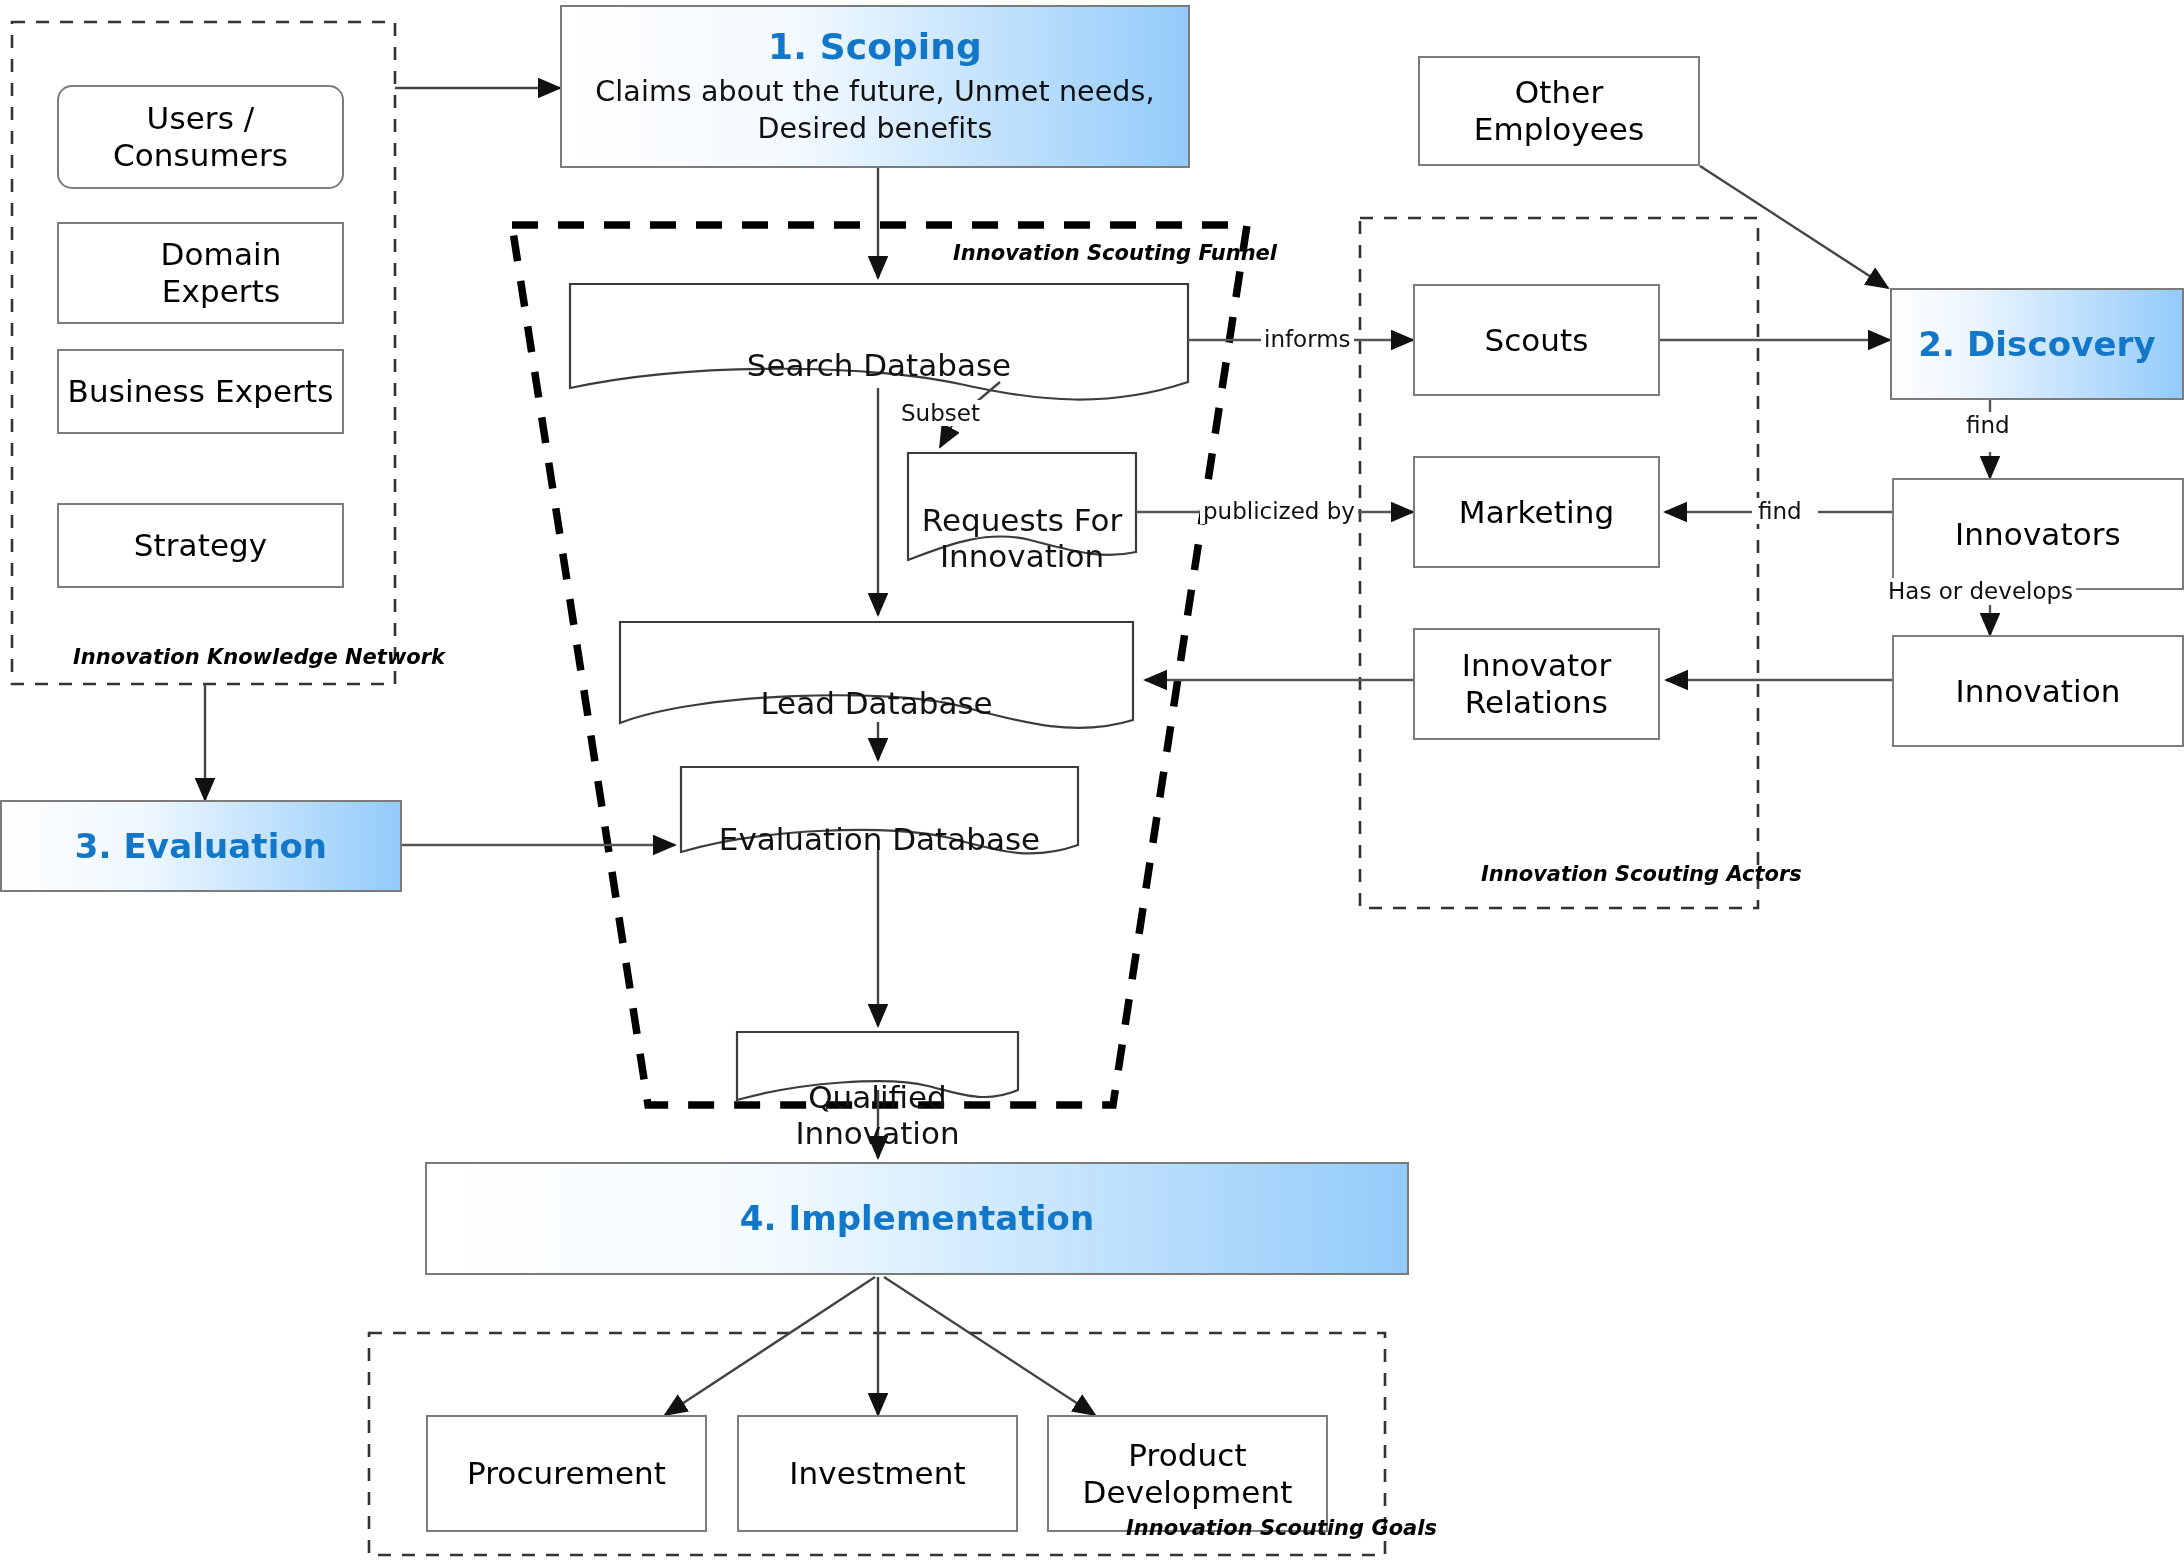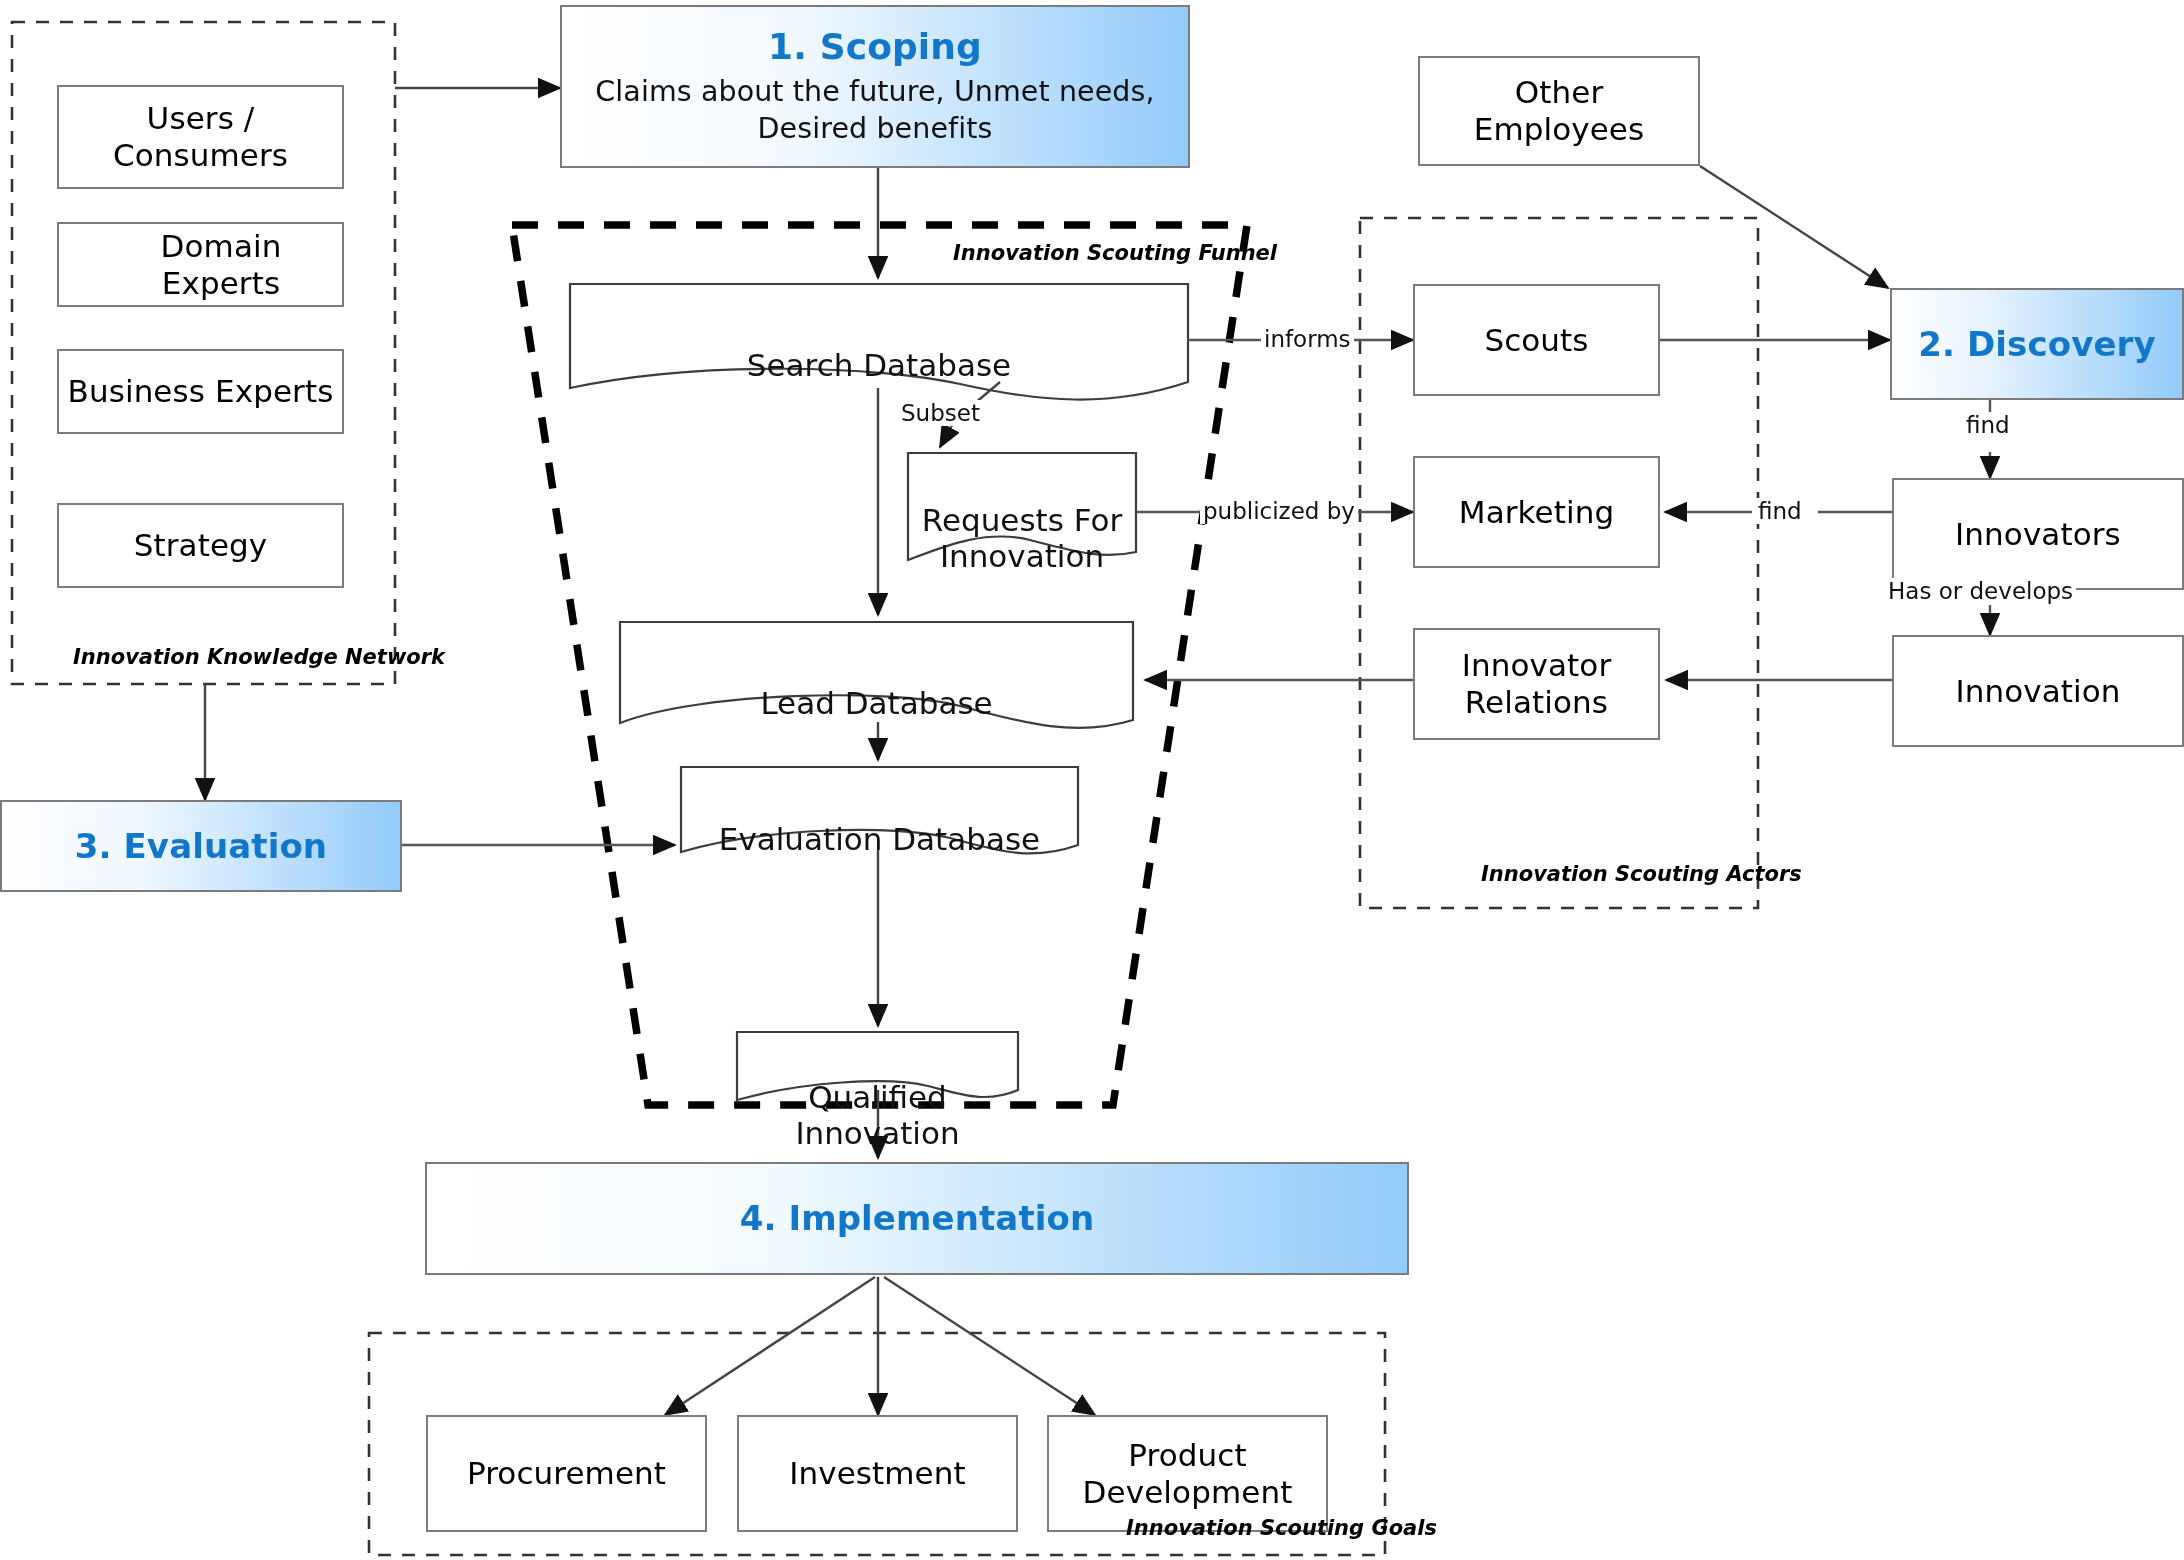--- a/index.html
+++ b/index.html
@@ -132,25 +132,25 @@
   <div class="box stage-box" style="left:0px;top:800px;width:402px;height:92px;
               background:linear-gradient(to right,#ffffff 0%,#eef7ff 36%,#93cbfa 100%);">
     <span>3. Evaluation</span>
   </div>
 
   <div class="box stage-box" style="left:425px;top:1162px;width:984px;height:113px;
               background:linear-gradient(to right,#ffffff 0%,#f4fbff 34%,#93cbfa 100%);">
     <span>4. Implementation</span>
   </div>
 
-  <div class="box" style="left:57px;top:85px;width:287px;height:104px;">
+  <div class="box" style="left:57px;top:85px;width:287px;height:104px;border-radius:15px;">
     <span>Users /
 Consumers</span>
   </div>
-  <div class="box" style="left:57px;top:222px;width:287px;height:85px;padding-left:41px;">
+  <div class="box" style="left:57px;top:222px;width:287px;height:102px;padding-left:41px;">
     <span>Domain Experts</span>
   </div>
   <div class="box" style="left:57px;top:349px;width:287px;height:85px;">
     <span>Business Experts</span>
   </div>
   <div class="box" style="left:57px;top:503px;width:287px;height:85px;">
     <span>Strategy</span>
   </div>
 
   <div class="doc-label" style="left:570px;top:310px;width:618px;">

